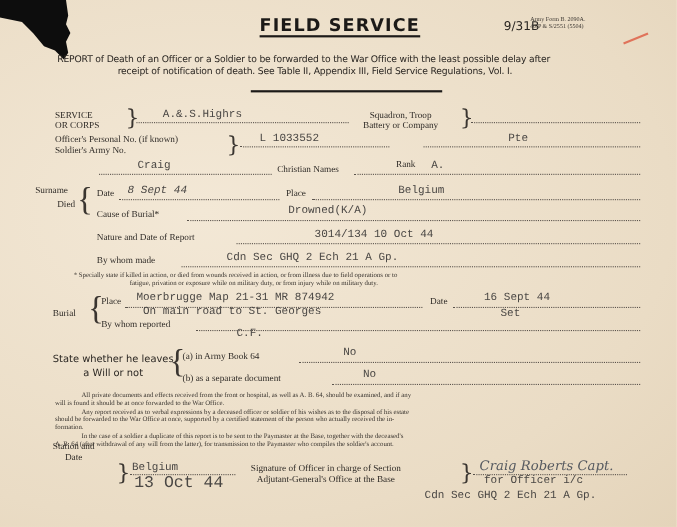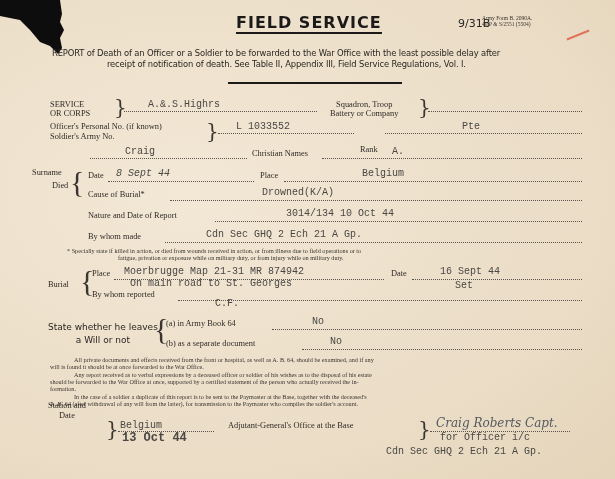--- a/index.html
+++ b/index.html
@@ -140,23 +140,24 @@
   <div class="abs small" style="left:74px; top:393px;">In the case of a soldier a duplicate of this report is to be sent to the Paymaster at the Base, together with the deceased's</div>
   <div class="abs small" style="left:50px; top:400px;">A. B. 64 (after withdrawal of any will from the latter), for transmission to the Paymaster who compiles the soldier's account.</div>
 
   <div class="abs lbl" style="left:48px; top:401px; line-height:10px; text-align:center;">
     <div>Station and</div>
     <div>Date</div>
   </div>
   <div class="abs brace" style="left:106px; top:419px;">}</div>
   <div class="dots" style="left:118px; top:430px; width:96px;"></div>
   <div class="abs tw" style="left:120px; top:420px;">Belgium</div>
-  <div class="abs tw" style="left:122px; top:431px; font-size:12px;font-weight:bold;">13 Oct 44</div>
+  <div class="abs tw" style="left:122px; top:431px; font-size:15px;">13 Oct 44</div>
 
   <div class="abs lbl" style="left:228px; top:421px; line-height:10px; text-align:center;">
+    <div>Signature of Officer in charge of Section</div>
     <div>Adjutant-General's Office at the Base</div>
   </div>
   <div class="abs brace" style="left:418px; top:419px;">}</div>
   <div class="dots" style="left:430px; top:430px; width:140px;"></div>
   <div class="abs sig" style="left:436px; top:416px;">Craig Roberts Capt.</div>
   <div class="abs tw" style="left:440px; top:432px;">for Officer i/c</div>
   <div class="abs tw" style="left:386px; top:446px;">Cdn Sec GHQ 2 Ech 21 A Gp.</div>
 </div>
 
 </body></html>

